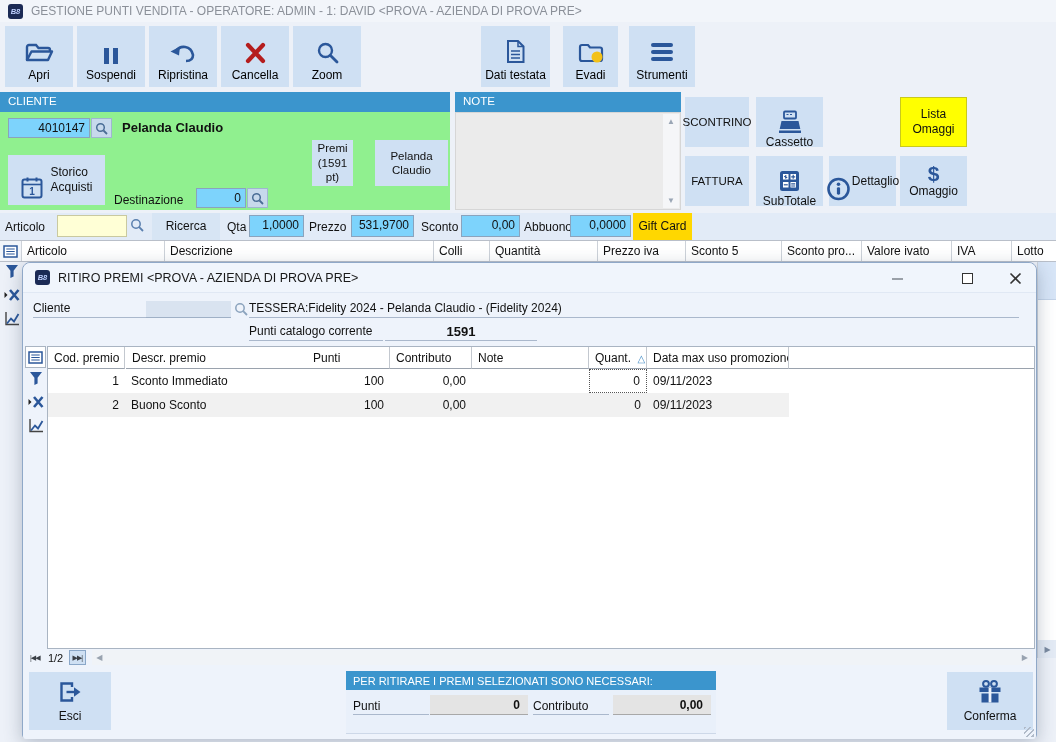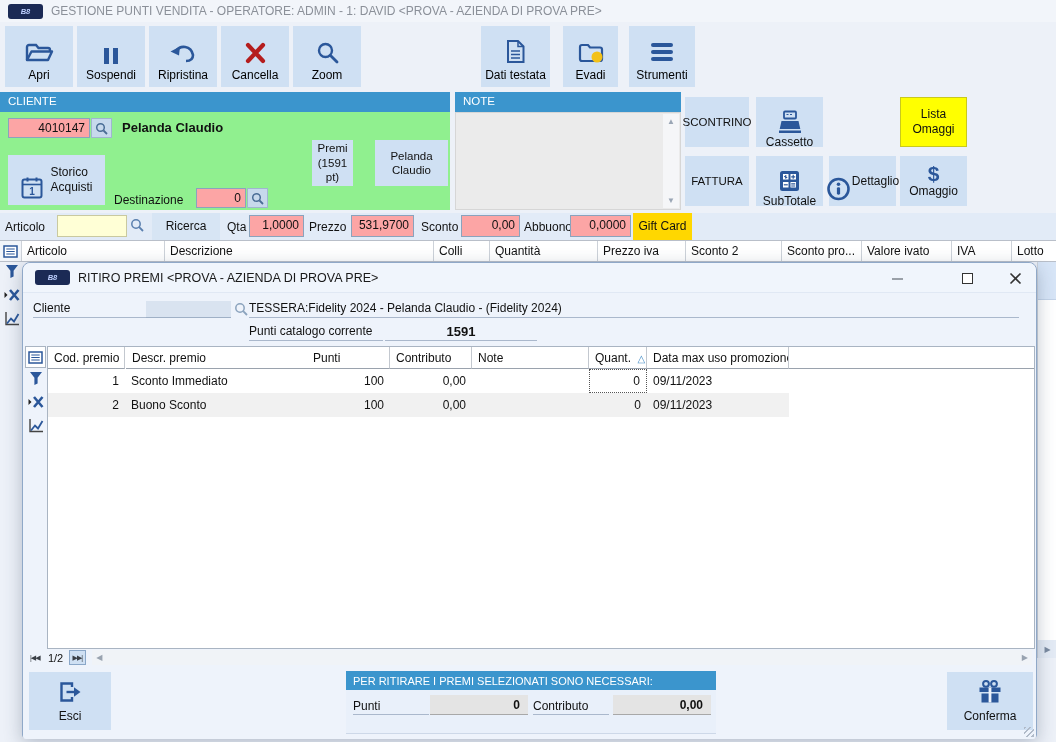--- a/index.html
+++ b/index.html
@@ -4,37 +4,37 @@
 <style>
   * { margin:0; padding:0; box-sizing:border-box; }
   html,body { width:1056px; height:742px; }
   #root { position:relative; width:1056px; height:742px; overflow:hidden;
           background:#edf1f8; font-family:"Liberation Sans",sans-serif; font-size:12px; color:#111; }
   .abs { position:absolute; }
 
   
   .titlebar { left:0; top:0; width:1056px; height:22px; background:#f2f5fa;
               display:flex; align-items:center; gap:8px; padding-left:8px; color:#8b9099; font-size:12px; }
-  .appicon { width:35px; height:15px; background:#1b2a55; border-radius:3px; color:#bfd0ff;
+  .appicon { width:15px; height:15px; background:#1b2a55; border-radius:3px; color:#bfd0ff;
              font-size:7.5px; font-weight:bold; font-style:italic; display:flex; align-items:center; justify-content:center; flex:0 0 auto; }
 
   
   .tbtn { position:absolute; top:26px; height:61px; background:#cfe0f3;
           display:flex; flex-direction:column; align-items:center; justify-content:flex-end;
           gap:4px; padding-bottom:5px; cursor:default; }
   .tbtn .lbl { font-size:12px; color:#000; white-space:nowrap; }
   .pause-icon { display:flex; gap:4px; } .pause-icon i { display:block; width:5px; height:16px; background:#2b579a; }
   .burger-icon i { display:block; width:22px; height:4px; background:#2b579a; border-radius:2px; margin:3px 0; }
 
   
   .sec-head { background:#3b95cd; color:#fff; font-size:11.5px; padding-top:3px; padding-left:8px; }
 
   
   .cliente-body { left:0; top:112px; width:450px; height:98px; background:#90f08f; }
-  .inp { background:#fca5a5; border:1px solid #8aa3bd; text-align:right; padding:2px 4px 0 2px; font-size:12px; overflow:hidden; }
+  .inp { background:#7dd3fc; border:1px solid #8aa3bd; text-align:right; padding:2px 4px 0 2px; font-size:12px; overflow:hidden; }
   .sbtn { background:#c7d9ec; border:1px solid #9fb6cf; display:flex; align-items:center; justify-content:center; }
   .softbtn { background:#cfe0f3; display:flex; align-items:center; justify-content:center;
              text-align:center; white-space:pre-line; font-size:11.5px; line-height:1.25; }
 
   
   .note-body { left:455px; top:112px; width:226px; height:98px; background:#ebebeb; border:1px solid #d6d6d6; }
   .vscroll { position:absolute; right:1px; top:1px; width:16px; height:94px; background:#f5f6f8;
              display:flex; flex-direction:column; justify-content:space-between; align-items:center;
              font-size:8px; color:#9aa6b5; padding:3px 0; }
 
@@ -301,21 +301,21 @@
             <rect x="1" y="1" width="13" height="11" fill="#fff" stroke="#2b579a" stroke-width="1.5"></rect>
             <path d="M3.3 4 h8.4 M3.3 6.5 h8.4 M3.3 9 h8.4" stroke="#2b579a" stroke-width="1.1"></path>
           </svg>
         </span>
     </div>
     <div class="ihc" style="left:22px;width:143px;">Articolo</div>
     <div class="ihc" style="left:165px;width:269px;">Descrizione</div>
     <div class="ihc" style="left:434px;width:56px;">Colli</div>
     <div class="ihc" style="left:490px;width:108px;">Quantità</div>
     <div class="ihc" style="left:598px;width:88px;">Prezzo iva</div>
-    <div class="ihc" style="left:686px;width:96px;">Sconto 2</div>
+    <div class="ihc" style="left:686px;width:96px;">Sconto 5</div>
     <div class="ihc" style="left:782px;width:80px;">Sconto pro...</div>
     <div class="ihc" style="left:862px;width:90px;">Valore ivato</div>
     <div class="ihc" style="left:952px;width:60px;">IVA</div>
     <div class="ihc" style="left:1012px;width:44px;border-right:none;">Lotto</div>
   </div>
 
   <div class="abs left-icons">
     <span>
       <svg width="14" height="15" viewBox="0 0 14 15">
           <path d="M1 1 H13 L8.6 6.8 V12.4 L5.4 14 V6.8 Z" fill="#2b579a"></path>

